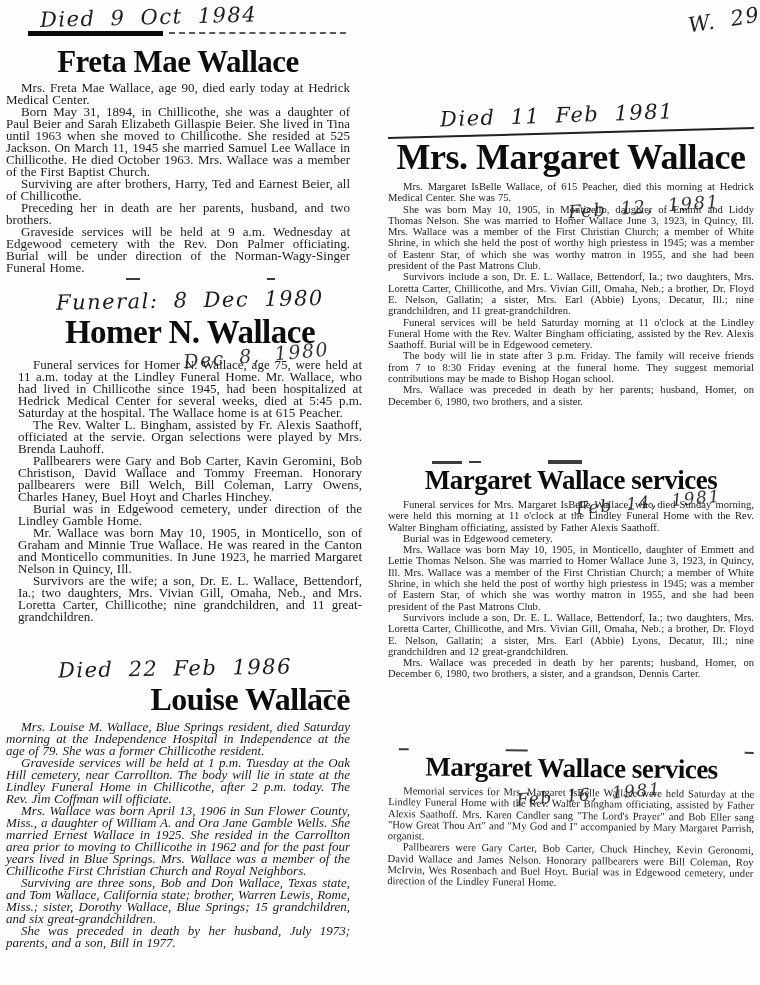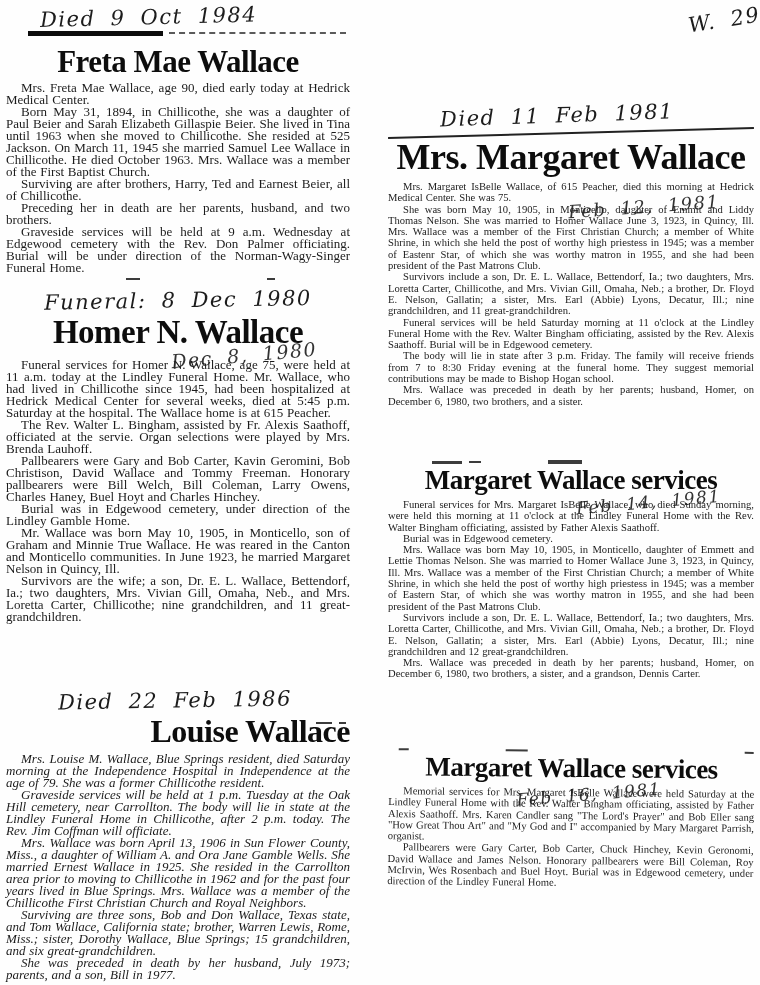--- a/index.html
+++ b/index.html
@@ -52,35 +52,35 @@
         <p class="np-par">Surviving are after brothers, Harry, Ted and Earnest Beier, all of Chillicothe.</p>
         <p class="np-par">Preceding her in death are her parents, husband, and two brothers.</p>
         <p class="np-par">Graveside services will be held at 9 a.m. Wednesday at Edgewood cemetery with the Rev. Don Palmer officiating. Burial will be under direction of the Norman-Wagy-Singer Funeral Home.</p>
       </div>
     <div class="dashes" style="margin:4px 0 0 120px;">
       <i style="width:14px;"></i>
       <i style="width:8px;margin-left:120px;"></i>
     </div>
   </div>
 
-  <div class="clipping" style="left:6px;top:288px;width:344px;">
+  <div class="clipping" style="left:18px;top:288px;width:344px;">
     <div class="hand" style="font-size:21px;margin-left:38px;transform:rotate(-1deg);">Funeral: 8 Dec 1980</div>
     <h1 class="headline" style="font-size:33px;margin-top:2px;">Homer N. Wallace</h1>
     <div class="hand" style="position:absolute;top:56px;left:165px;font-size:19px;transform:rotate(-5deg);opacity:.9;">Dec 8, 1980</div>
     <div class="np-body" style="margin-top:8px;">
         <p class="np-par">Funeral services for Homer N. Wallace, age 75, were held at 11 a.m. today at the Lindley Funeral Home. Mr. Wallace, who had lived in Chillicothe since 1945, had been hospitalized at Hedrick Medical Center for several weeks, died at 5:45 p.m. Saturday at the hospital. The Wallace home is at 615 Peacher.</p>
         <p class="np-par">The Rev. Walter L. Bingham, assisted by Fr. Alexis Saathoff, officiated at the servie. Organ selections were played by Mrs. Brenda Lauhoff.</p>
         <p class="np-par">Pallbearers were Gary and Bob Carter, Kavin Geromini, Bob Christison, David Wallace and Tommy Freeman. Honorary pallbearers were Bill Welch, Bill Coleman, Larry Owens, Charles Haney, Buel Hoyt and Charles Hinchey.</p>
         <p class="np-par">Burial was in Edgewood cemetery, under direction of the Lindley Gamble Home.</p>
         <p class="np-par">Mr. Wallace was born May 10, 1905, in Monticello, son of Graham and Minnie True Wallace. He was reared in the Canton and Monticello communities. In June 1923, he married Margaret Nelson in Quincy, Ill.</p>
         <p class="np-par">Survivors are the wife; a son, Dr. E. L. Wallace, Bettendorf, Ia.; two daughters, Mrs. Vivian Gill, Omaha, Neb., and Mrs. Loretta Carter, Chillicothe; nine grandchildren, and 11 great-grandchildren.</p>
       </div>
   </div>
 
-  <div class="clipping" style="left:6px;top:688px;width:344px;">
+  <div class="clipping" style="left:6px;top:656px;width:344px;">
     <div class="hand" style="font-size:21px;margin-left:52px;transform:rotate(-1deg);">Died 22 Feb 1986</div>
     <div class="dashes" style="position:absolute;top:34px;right:4px;">
       <i style="width:16px;"></i>
       <i style="width:7px;"></i>
     </div>
     <h1 class="headline" style="font-size:32px;margin-top:1px;text-align:right;">Louise Wallace</h1>
     <div class="np-body" style="margin-top:3px;font-style:italic;">
         <p class="np-par">Mrs. Louise M. Wallace, Blue Springs resident, died Saturday morning at the Independence Hospital in Independence at the age of 79. She was a former Chillicothe resident.</p>
         <p class="np-par">Graveside services will be held at 1 p.m. Tuesday at the Oak Hill cemetery, near Carrollton. The body will lie in state at the Lindley Funeral Home in Chillicothe, after 2 p.m. today. The Rev. Jim Coffman will officiate.</p>
         <p class="np-par">Mrs. Wallace was born April 13, 1906 in Sun Flower County, Miss., a daughter of William A. and Ora Jane Gamble Wells. She married Ernest Wallace in 1925. She resided in the Carrollton area prior to moving to Chillicothe in 1962 and for the past four years lived in Blue Springs. Mrs. Wallace was a member of the Chillicothe First Christian Church and Royal Neighbors.</p>

